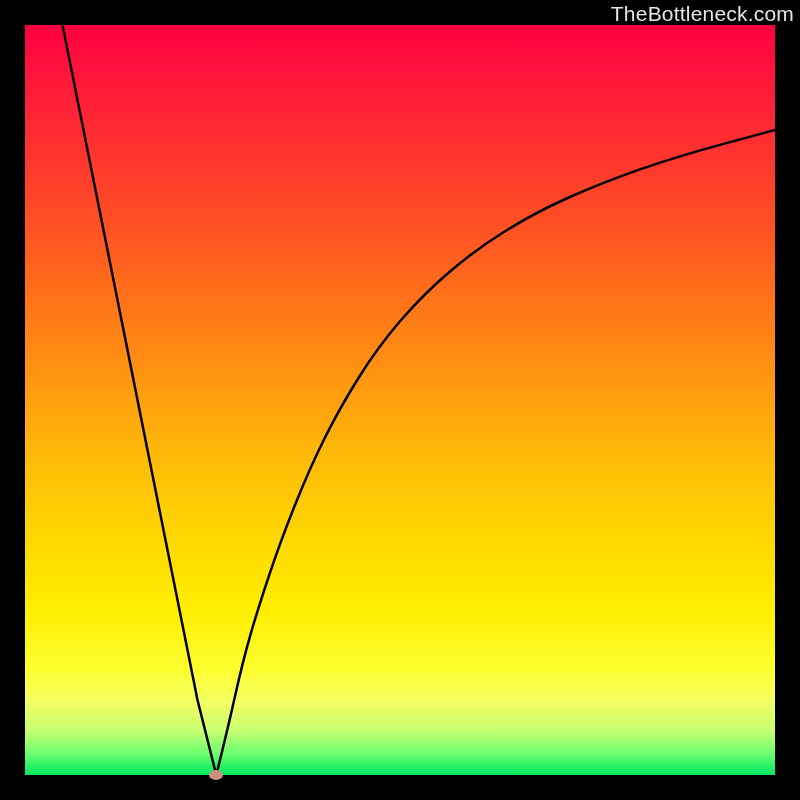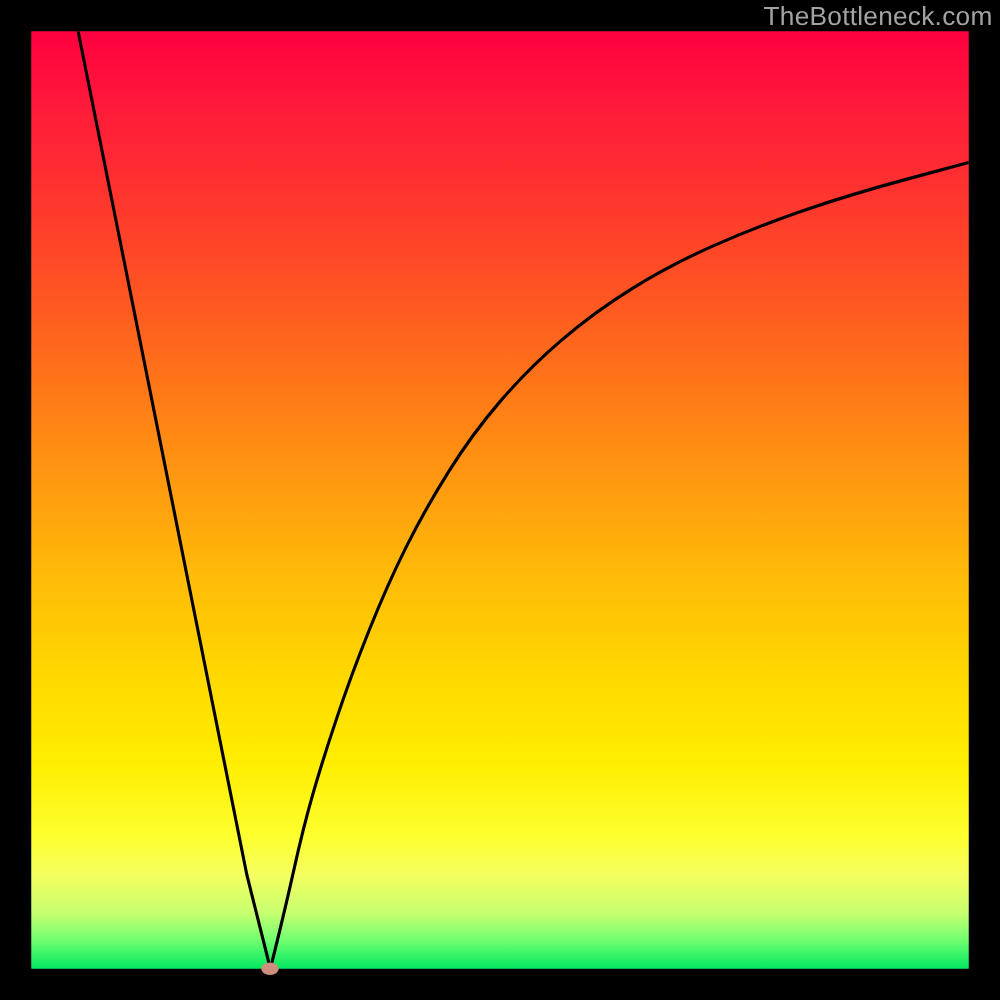--- a/index.html
+++ b/index.html
@@ -43,21 +43,21 @@
     height: 10px;
     background: #cf8f7f;
     border-radius: 50%;
     transform: translate(-50%, -50%);
   }
 
   .watermark {
     position: absolute;
     top: 2px;
     right: 6px;
-    color: #a3a3a3;
+    color: #e5e5e5;
     font-size: 21px;
     font-weight: 400;
     letter-spacing: 0.2px;
   }
 </style>
 </head>
 <body>
 
 <div class="frame">
   <svg class="curve" viewBox="0 0 750 750" preserveAspectRatio="none">

